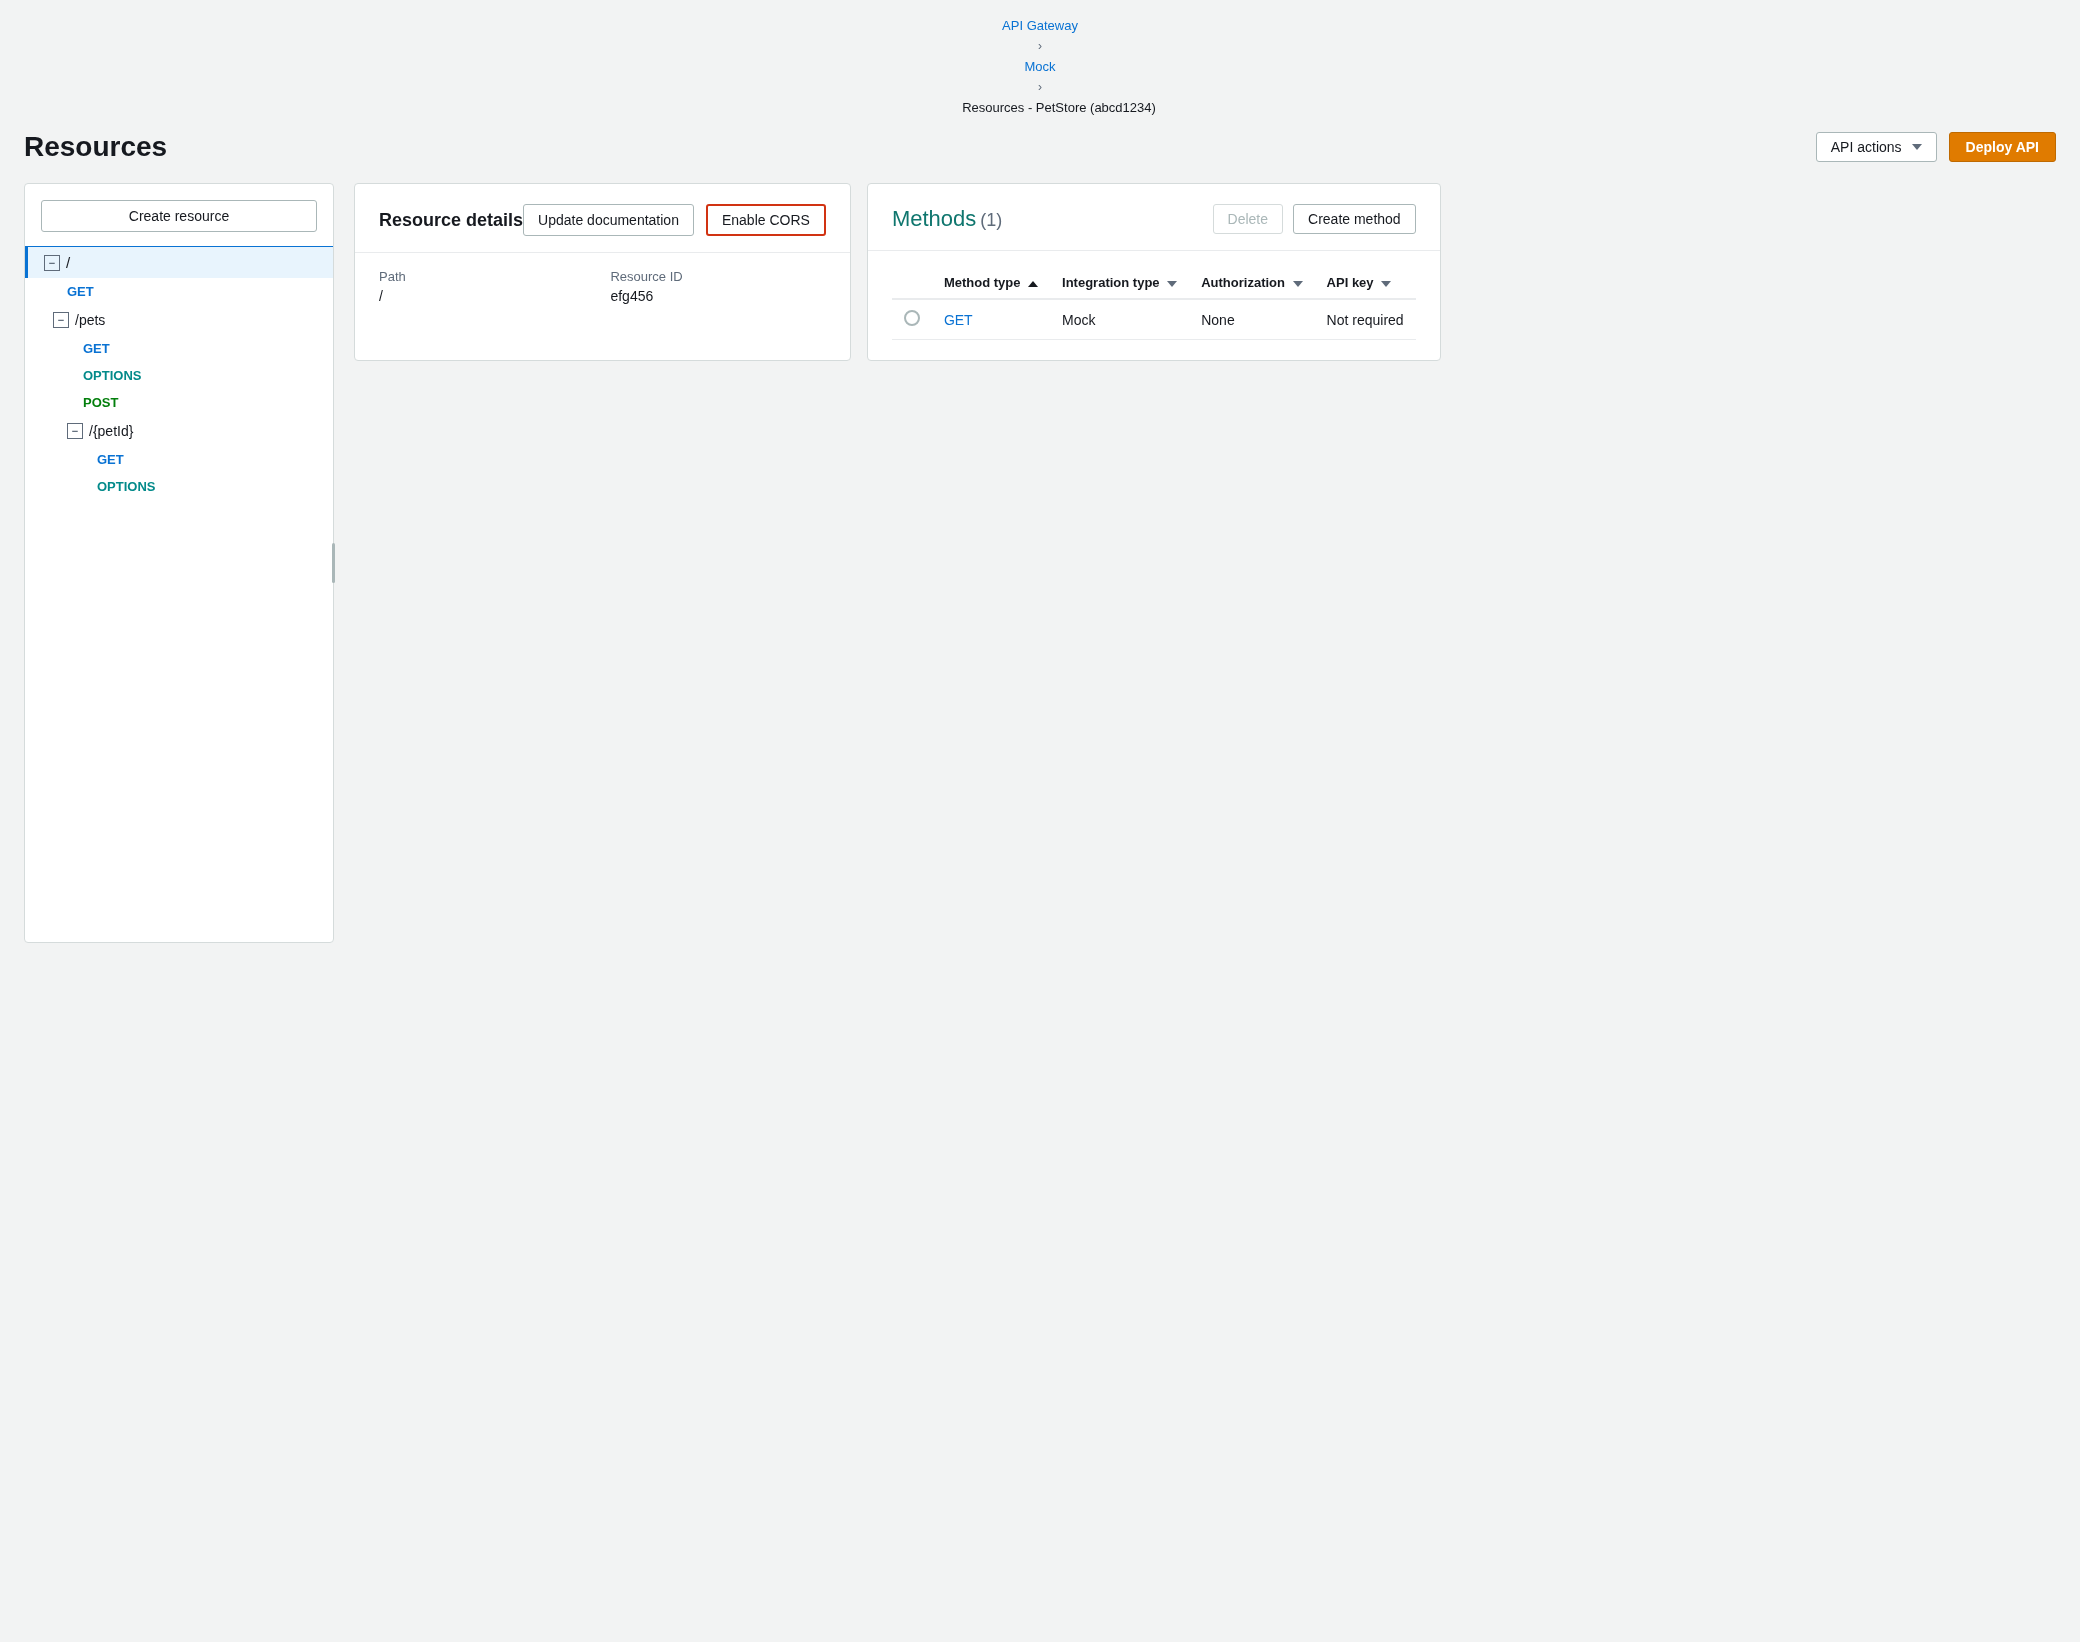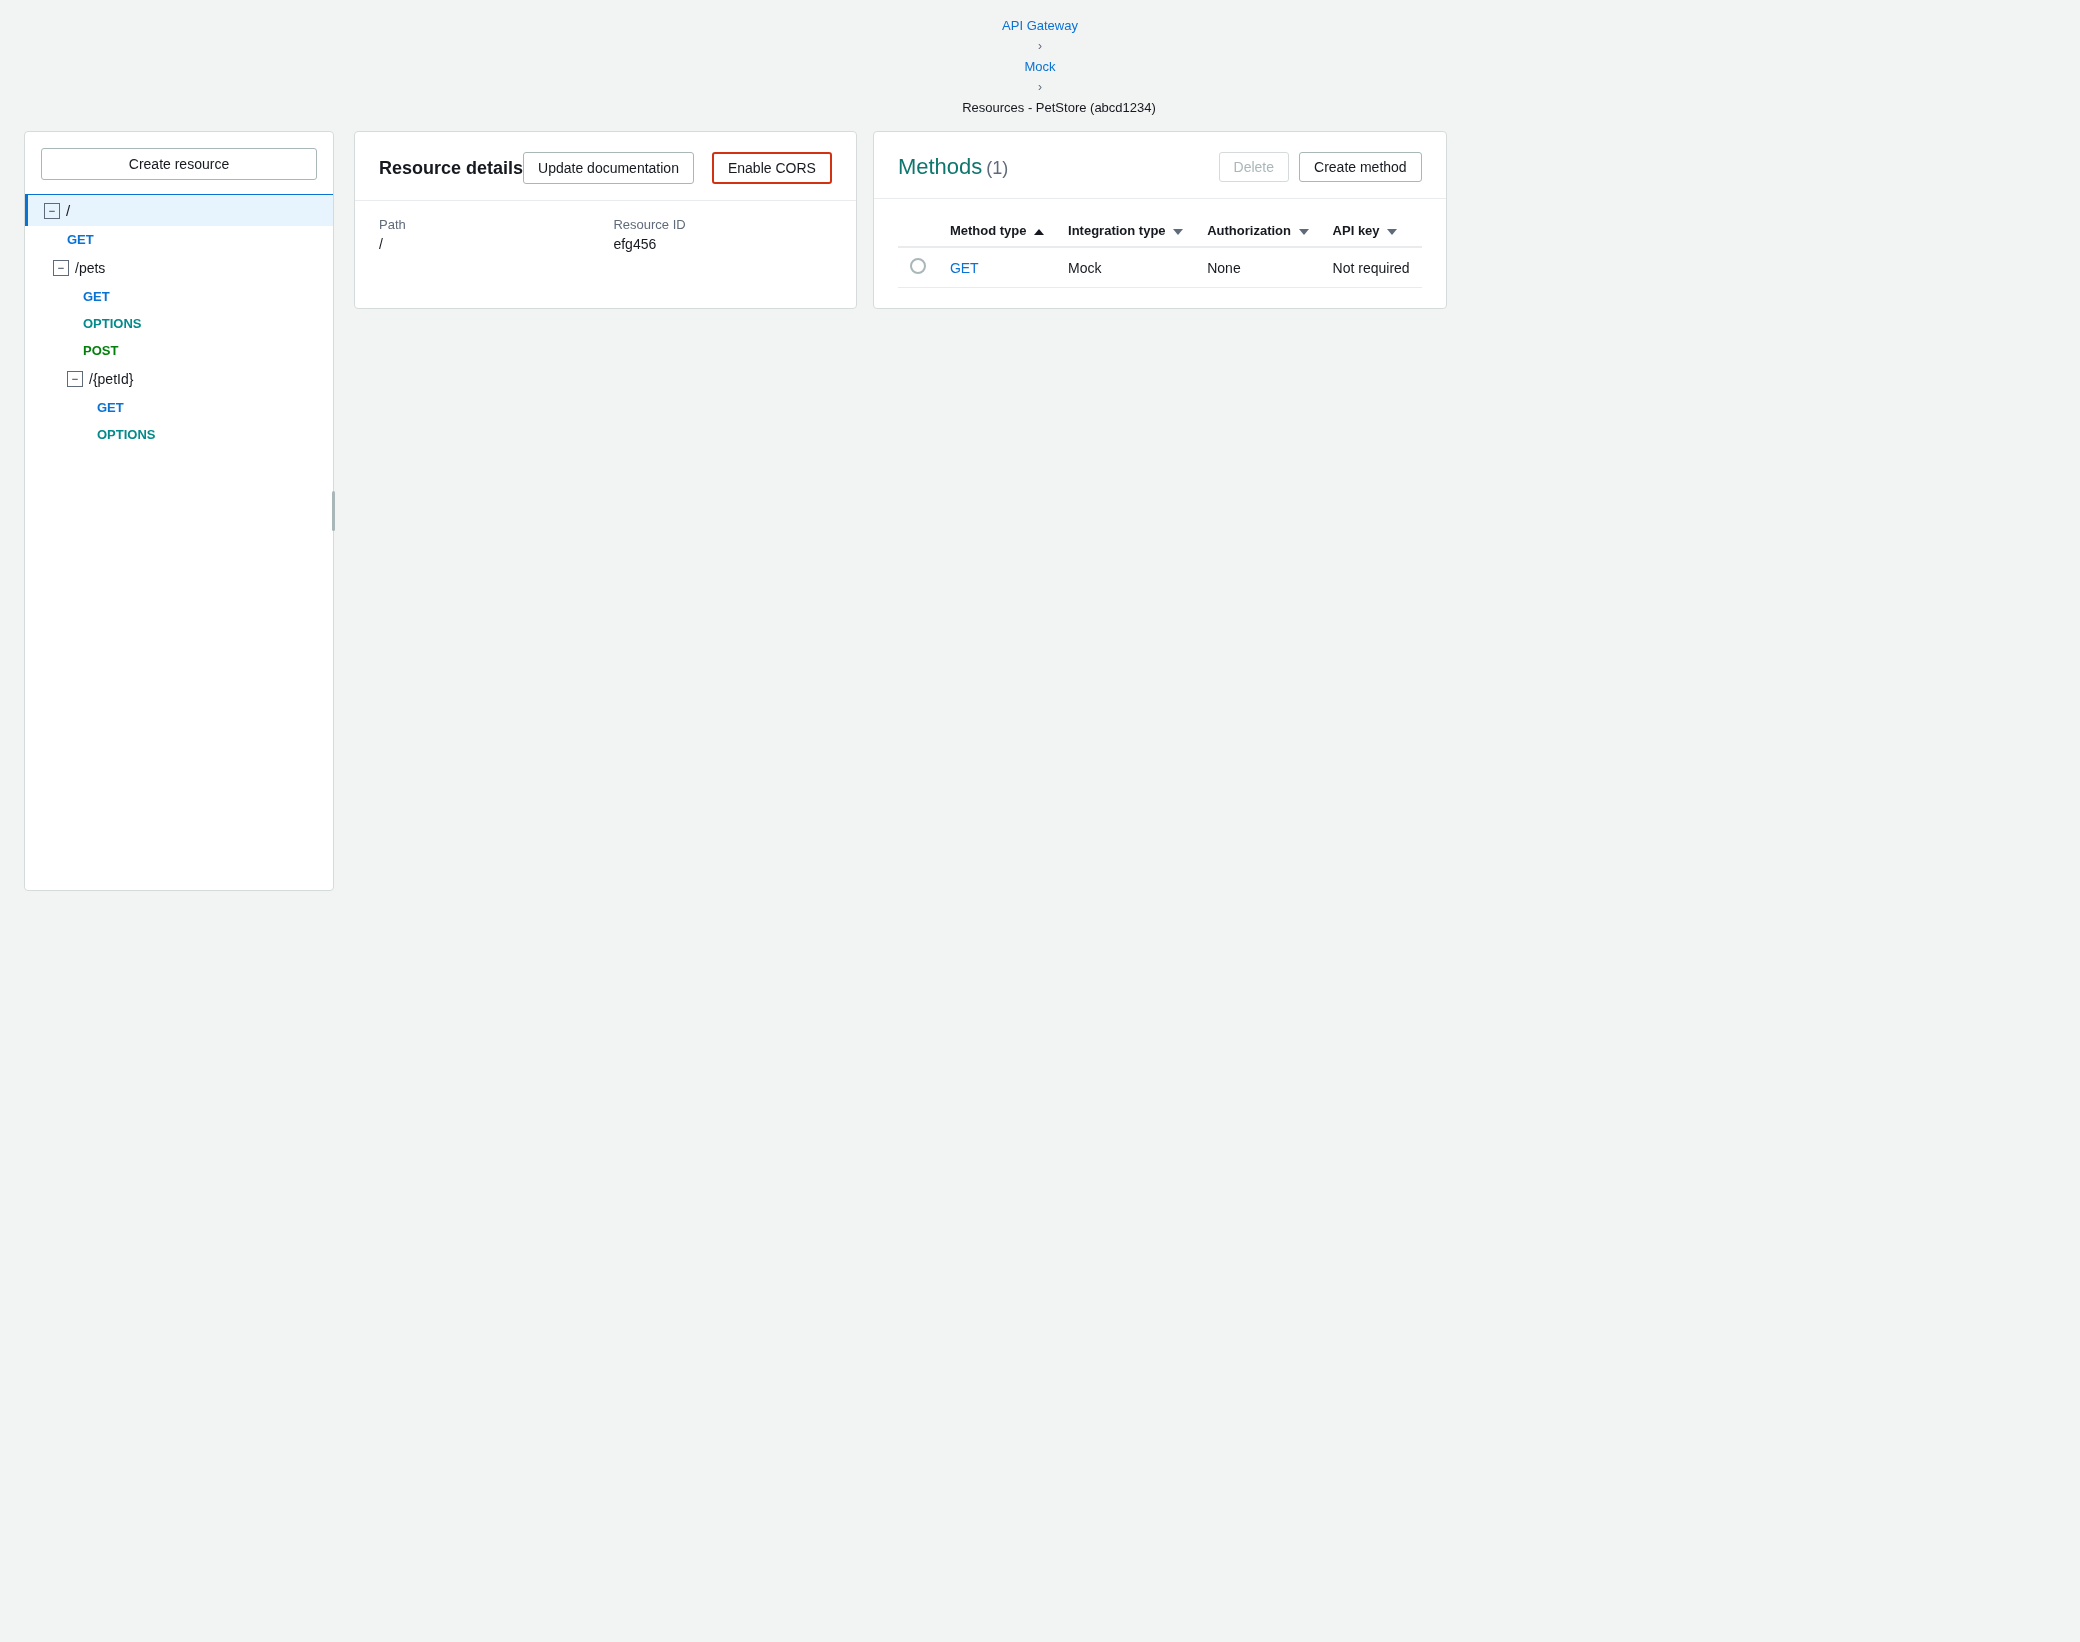--- a/index.html
+++ b/index.html
@@ -195,21 +195,21 @@
       justify-content: space-between;
       margin-bottom: 16px;
     }
     .card-title {
       font-size: 18px;
       font-weight: 700;
       color: #16191f;
     }
     .card-header-actions {
       display: flex;
-      gap: 18px;
+      gap: 12px;
     }
     .btn-secondary {
       padding: 6px 14px;
       background: #fff;
       border: 1px solid #aab7b8;
       border-radius: 3px;
       cursor: pointer;
       font-size: 14px;
       color: #16191f;
     }
@@ -336,20 +336,30 @@
 <div class="page-wrapper">
 
   <nav class="breadcrumb">
     <a href="#">API Gateway</a>
     <span class="breadcrumb-separator">›</span>
     <a href="#">Mock</a>
     <span class="breadcrumb-separator">›</span>
     <span class="breadcrumb-current">Resources - PetStore (abcd1234)</span>
   </nav>
 
+  <div class="page-header">
+    <h1 class="page-title">Resources</h1>
+    <div class="header-actions">
+      <button class="btn-api-actions">
+        <span>API actions</span>
+        <span class="chevron-down"></span>
+      </button>
+      <button class="btn-deploy">Deploy API</button>
+    </div>
+  </div>
 
   <div class="main-layout">
 
     <div class="left-panel">
       <button class="btn-create-resource">Create resource</button>
       <div class="tree-divider"></div>
 
       <div class="tree">
 
         <div class="tree-item selected">

